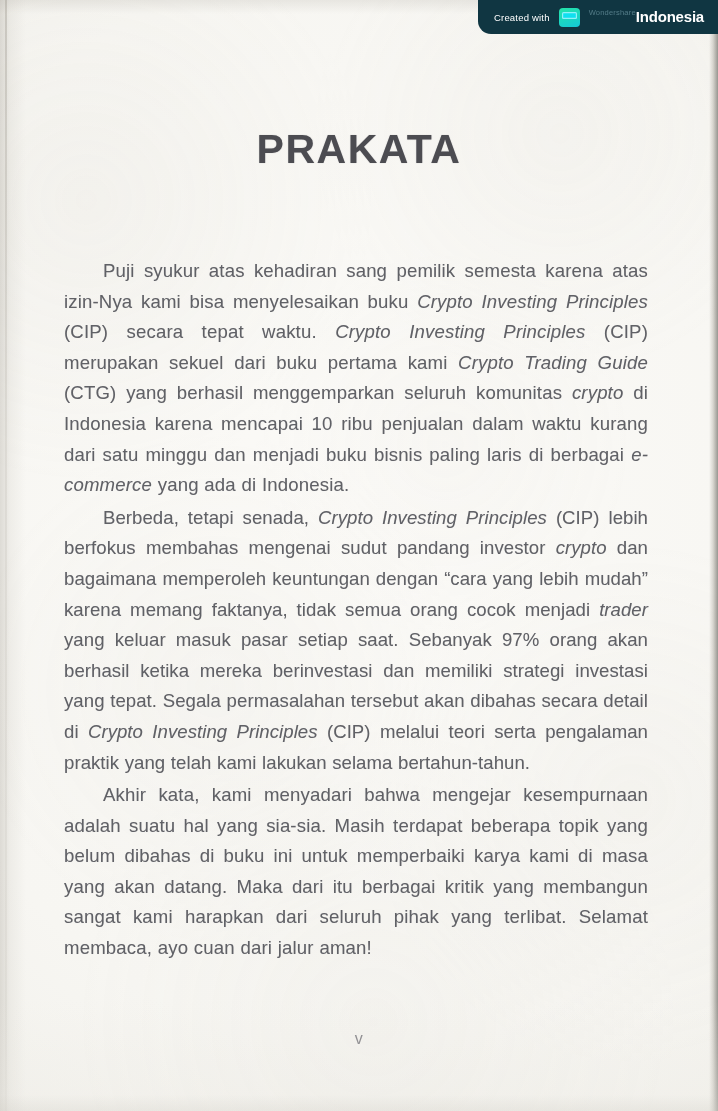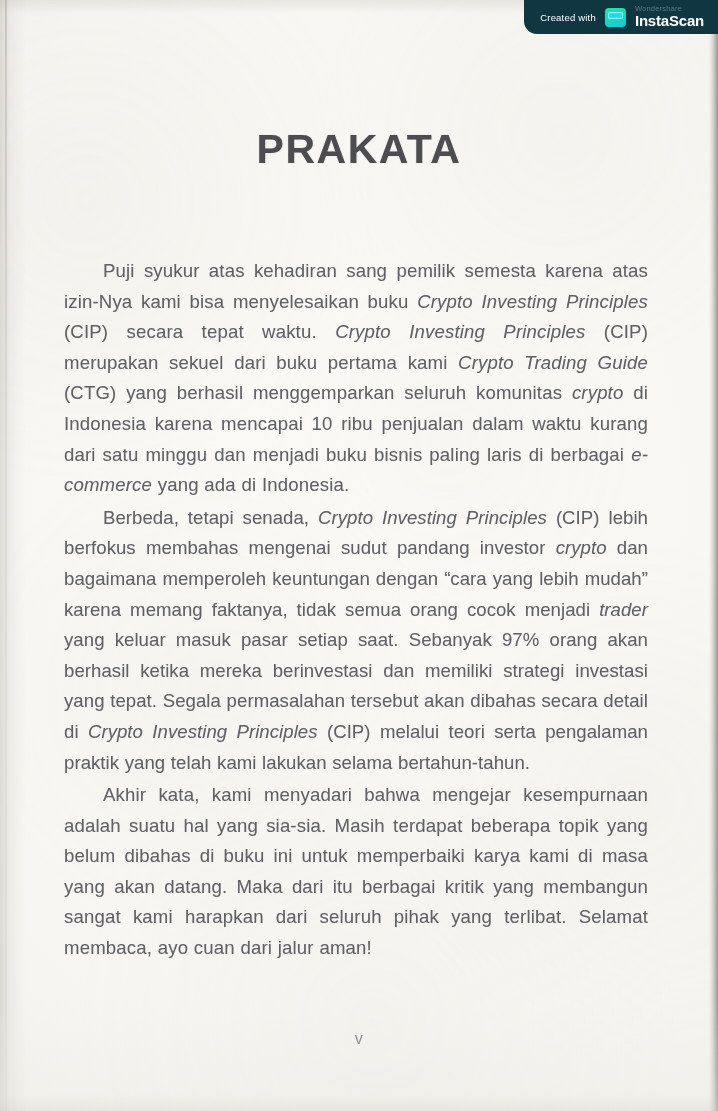--- a/index.html
+++ b/index.html
@@ -106,21 +106,21 @@
     content: "";
     position: absolute;
     left: 3px; right: 3px; top: 4.5px;
     height: 7px;
     border-radius: 1.5px;
     background: #0fe0f0;
     box-shadow: 0 0 0 1.2px rgba(255,255,255,.55) inset;
   }
   .wm-text {
     display: flex;
-    flex-direction: column;
+    flex-direction: row;
     line-height: 1;
     margin-top: -1px;
   }
   .wm-brand {
     color: #5f8894;
     font-size: 7.5px;
     letter-spacing: .2px;
     opacity: .85;
     margin-bottom: 1px;
     white-space: nowrap;
@@ -225,17 +225,17 @@
     <div class="folio">v</div>
   </div>
 
   <div class="bleed"></div>
 
   <div class="watermark">
     <span class="wm-created">Created with</span>
     <span class="wm-icon"></span>
     <span class="wm-text">
       <span class="wm-brand">Wondershare</span>
-      <span class="wm-app">InstaScan</span>
+      <span class="wm-app">Indonesia</span>
     </span>
   </div>
 
 </div>
 
 </body></html>

